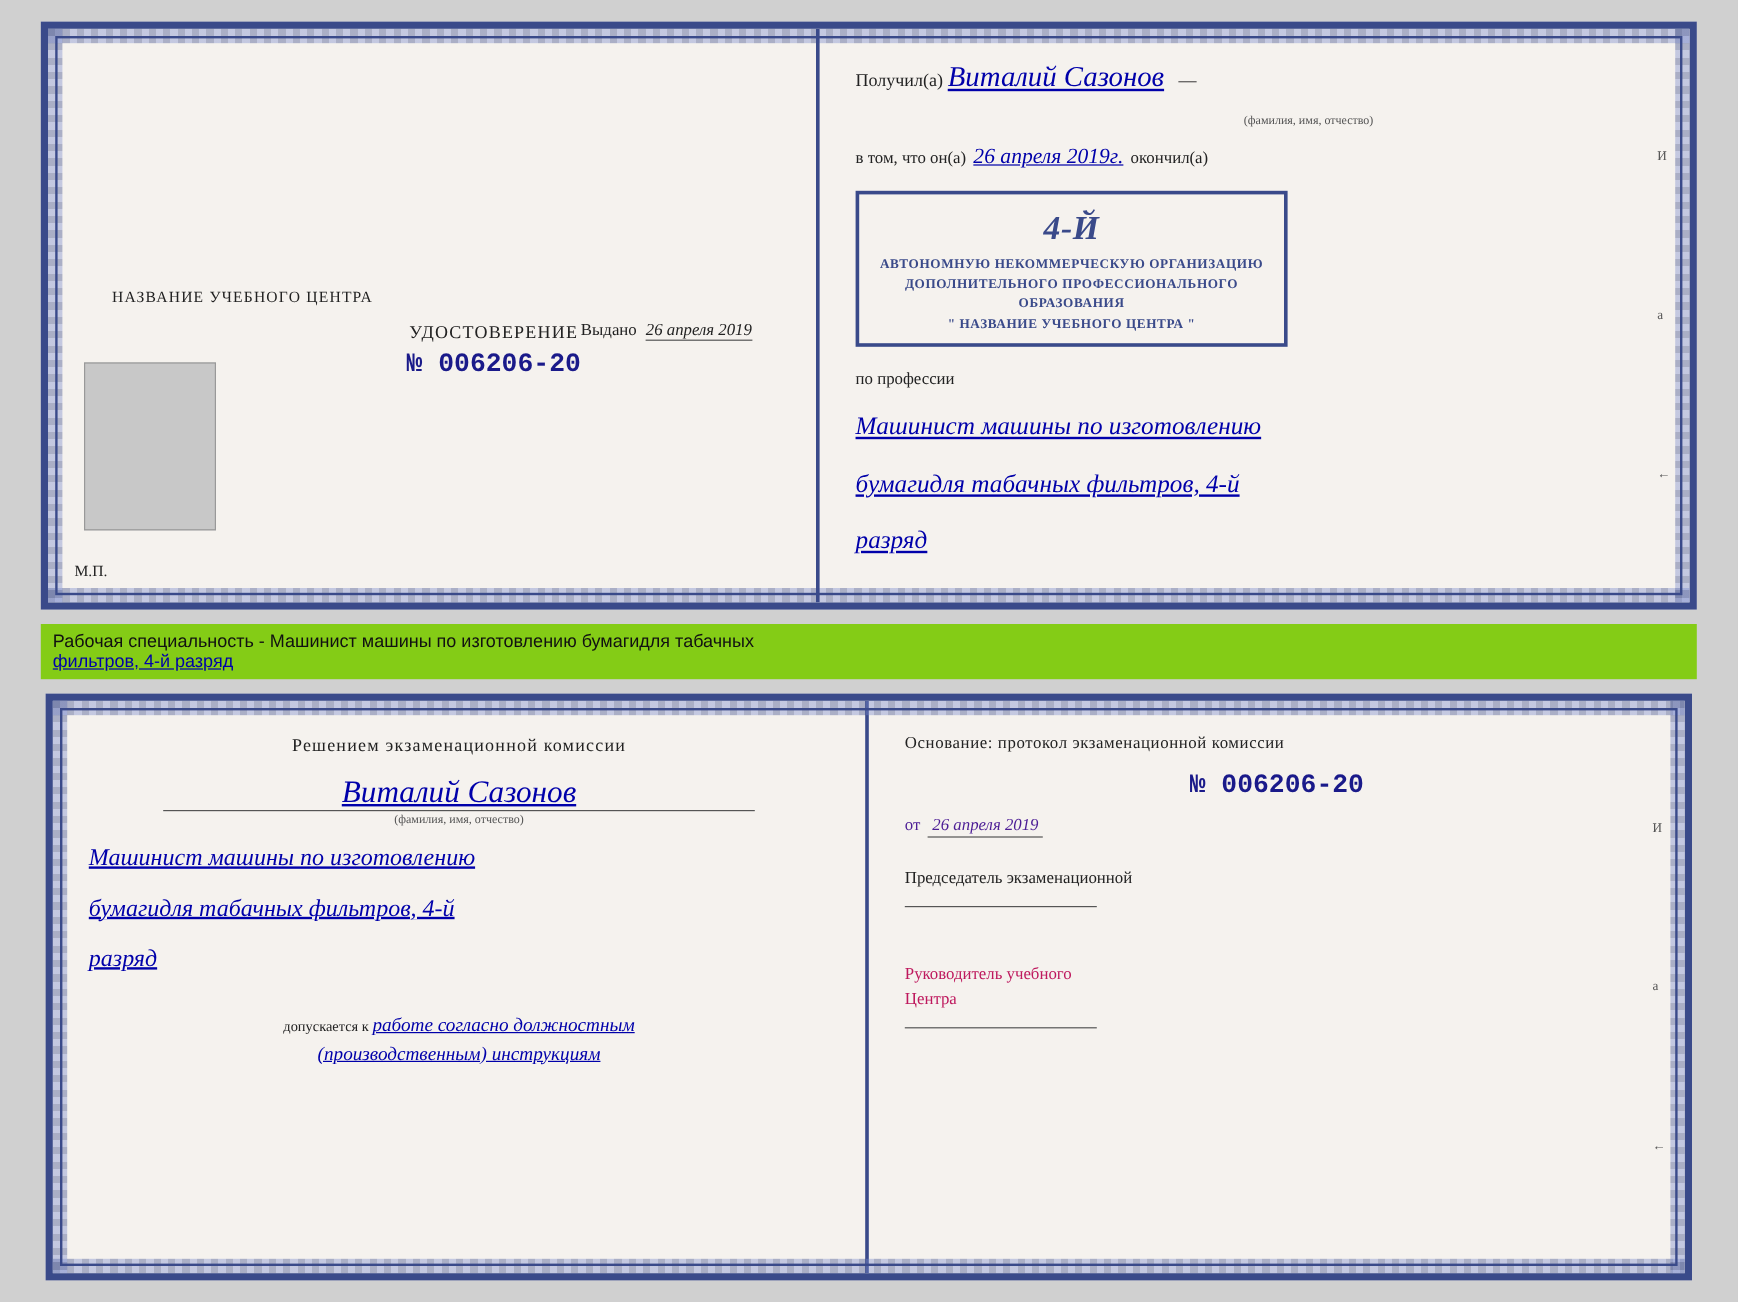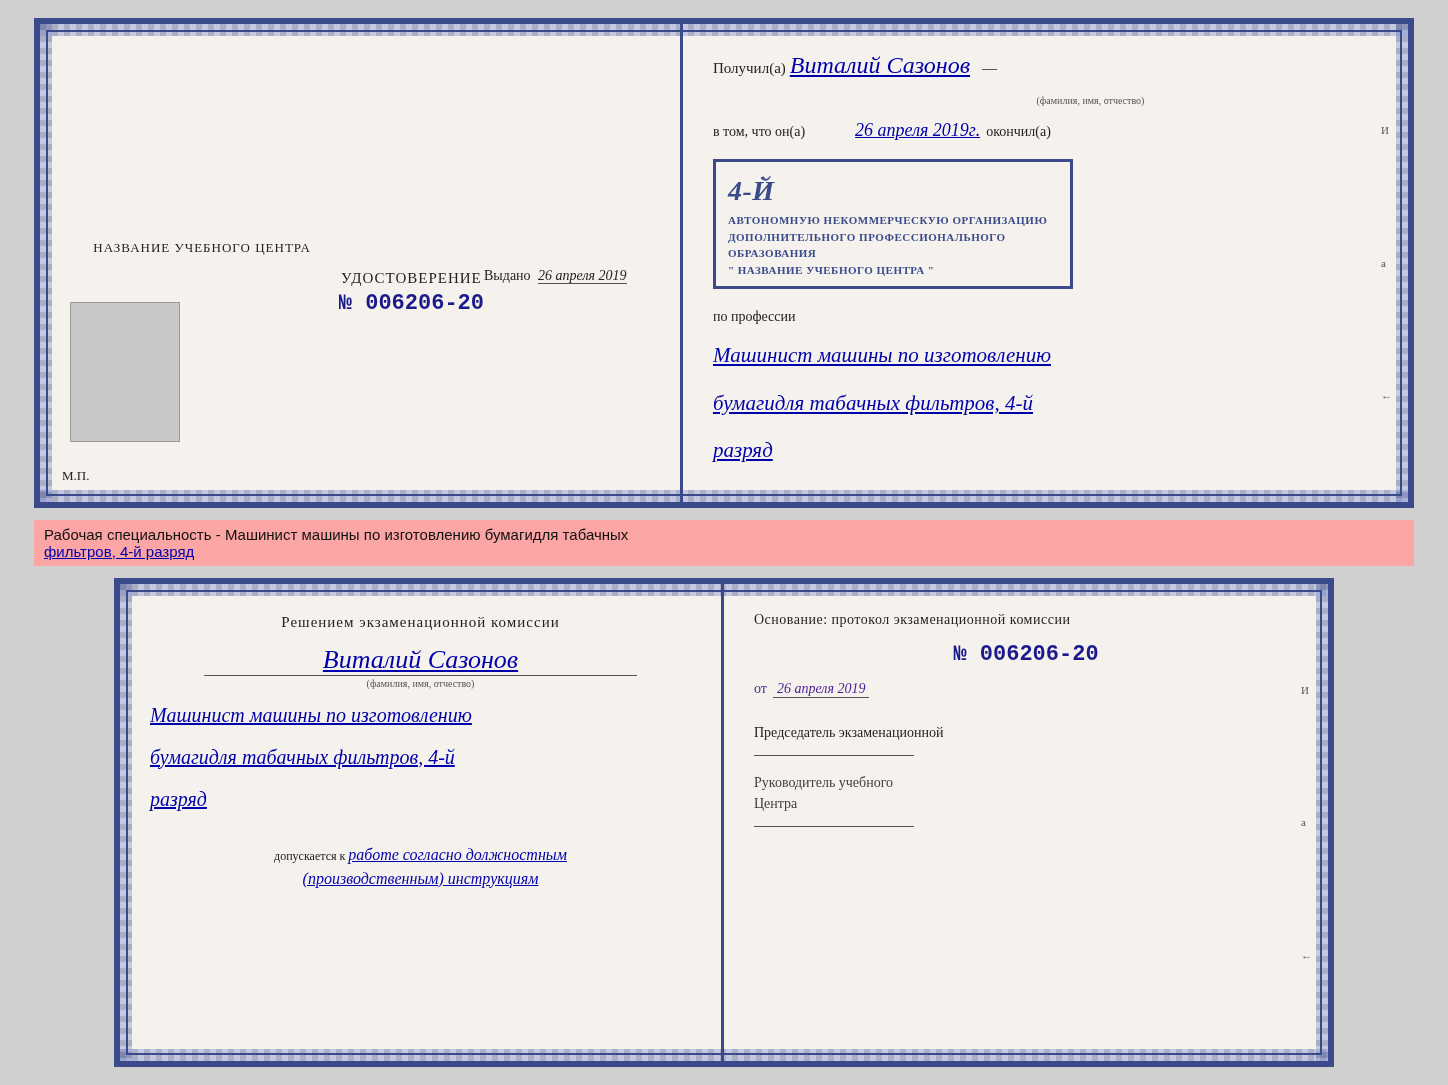--- a/index.html
+++ b/index.html
@@ -144,27 +144,26 @@
       flex-wrap: wrap;
       gap: 6px;
     }
 
     .handwritten-date {
       font-family: 'Brush Script MT', cursive, 'Times New Roman', serif;
       font-size: 18px;
       color: #0000aa;
       font-style: italic;
       text-decoration: underline;
-      margin-left: 44px;
     }
 
     .stamp-box {
       border: 3px solid #3a4a8a;
       padding: 8px 12px;
-      text-align: left;
+      text-align: center;
       font-size: 11px;
       letter-spacing: 0.5px;
       line-height: 1.5;
       color: #3a4a8a;
       text-transform: uppercase;
       font-weight: bold;
       position: relative;
       max-width: 360px;
       margin-top: 4px;
     }
@@ -191,37 +190,37 @@
       font-style: italic;
       text-decoration: underline;
       line-height: 1.6;
       display: block;
     }
 
     
     .label-section {
       width: 1380px;
       padding: 6px 10px;
-      background: #fca5a5;
+      background: #84cc16;
     }
 
     .label-text {
       font-size: 15px;
       color: #111;
       font-family: Arial, sans-serif;
     }
 
     .label-text .underlined {
       text-decoration: underline;
       color: #0000aa;
     }
 
     
     .cert-bottom {
-      width: 1220px;
+      width: 1372px;
       height: 490px;
       background: #f5f2ee;
       border: 6px solid #3a4a8a;
       display: flex;
       position: relative;
       overflow: hidden;
     }
 
     .cert-bottom::before {
       content: '';
@@ -315,23 +314,23 @@
 
     .predsedatel {
       font-size: 14px;
       color: #222;
       line-height: 1.5;
       margin-top: 10px;
     }
 
     .rukovoditel {
       font-size: 14px;
-      color: #404040;
+      color: #be185d;
       line-height: 1.5;
-      margin-top: 2px;
+      margin-top: 32px;
     }
 
     .signature-line {
       border-bottom: 1px solid #555;
       width: 160px;
       margin-top: 12px;
       display: block;
     }
 
     .decorative-border-top {

